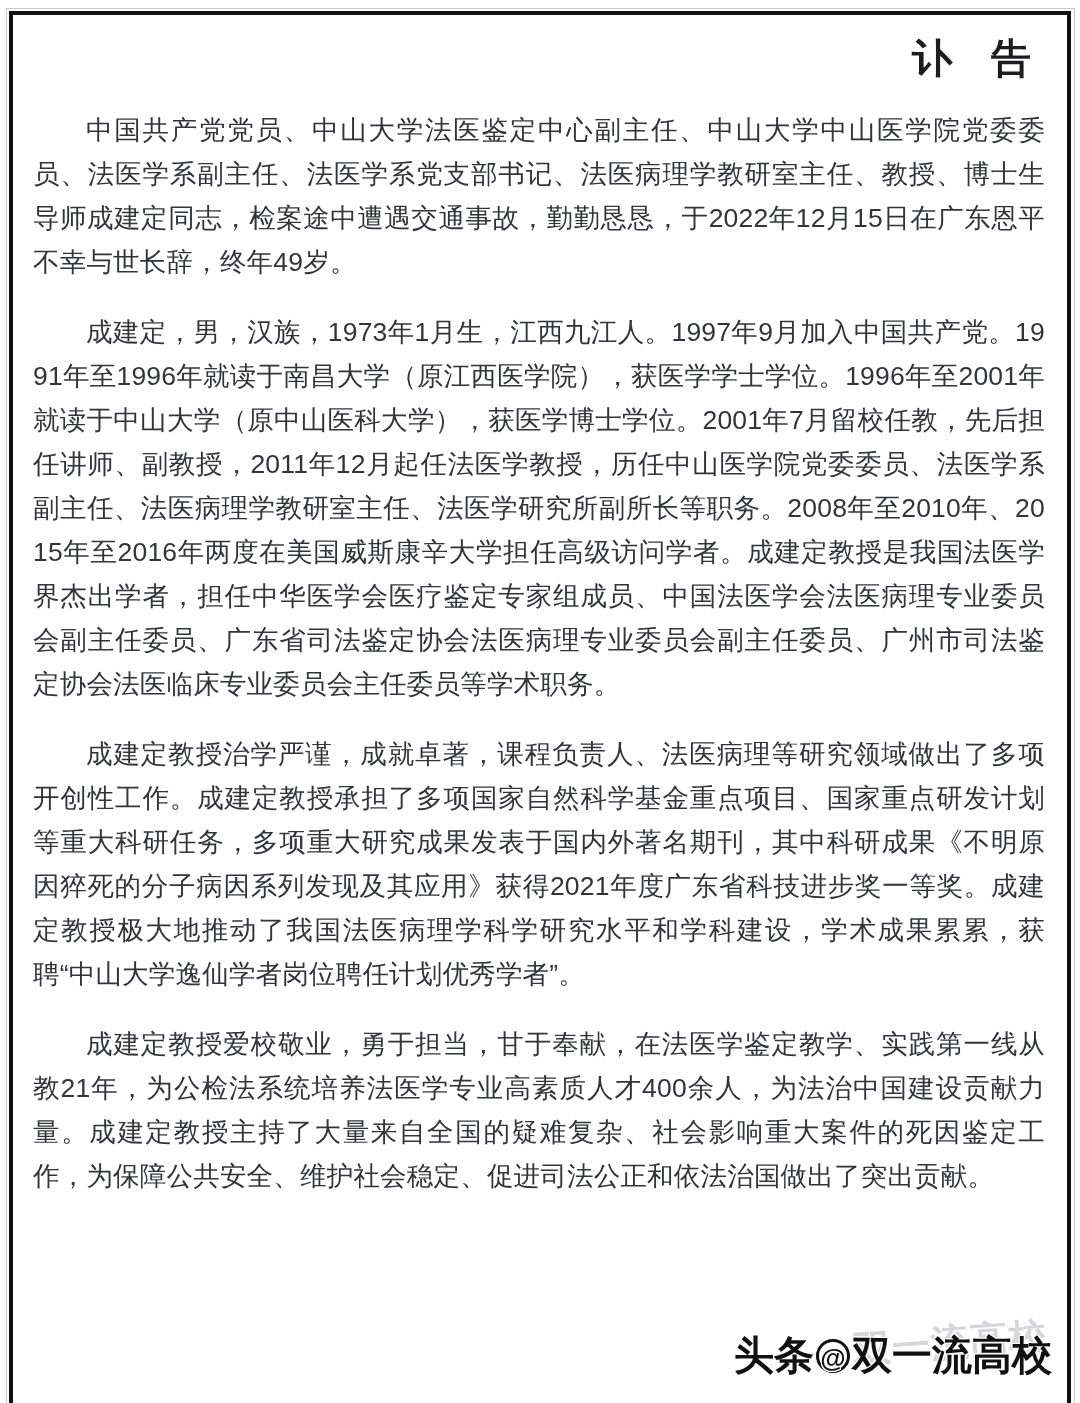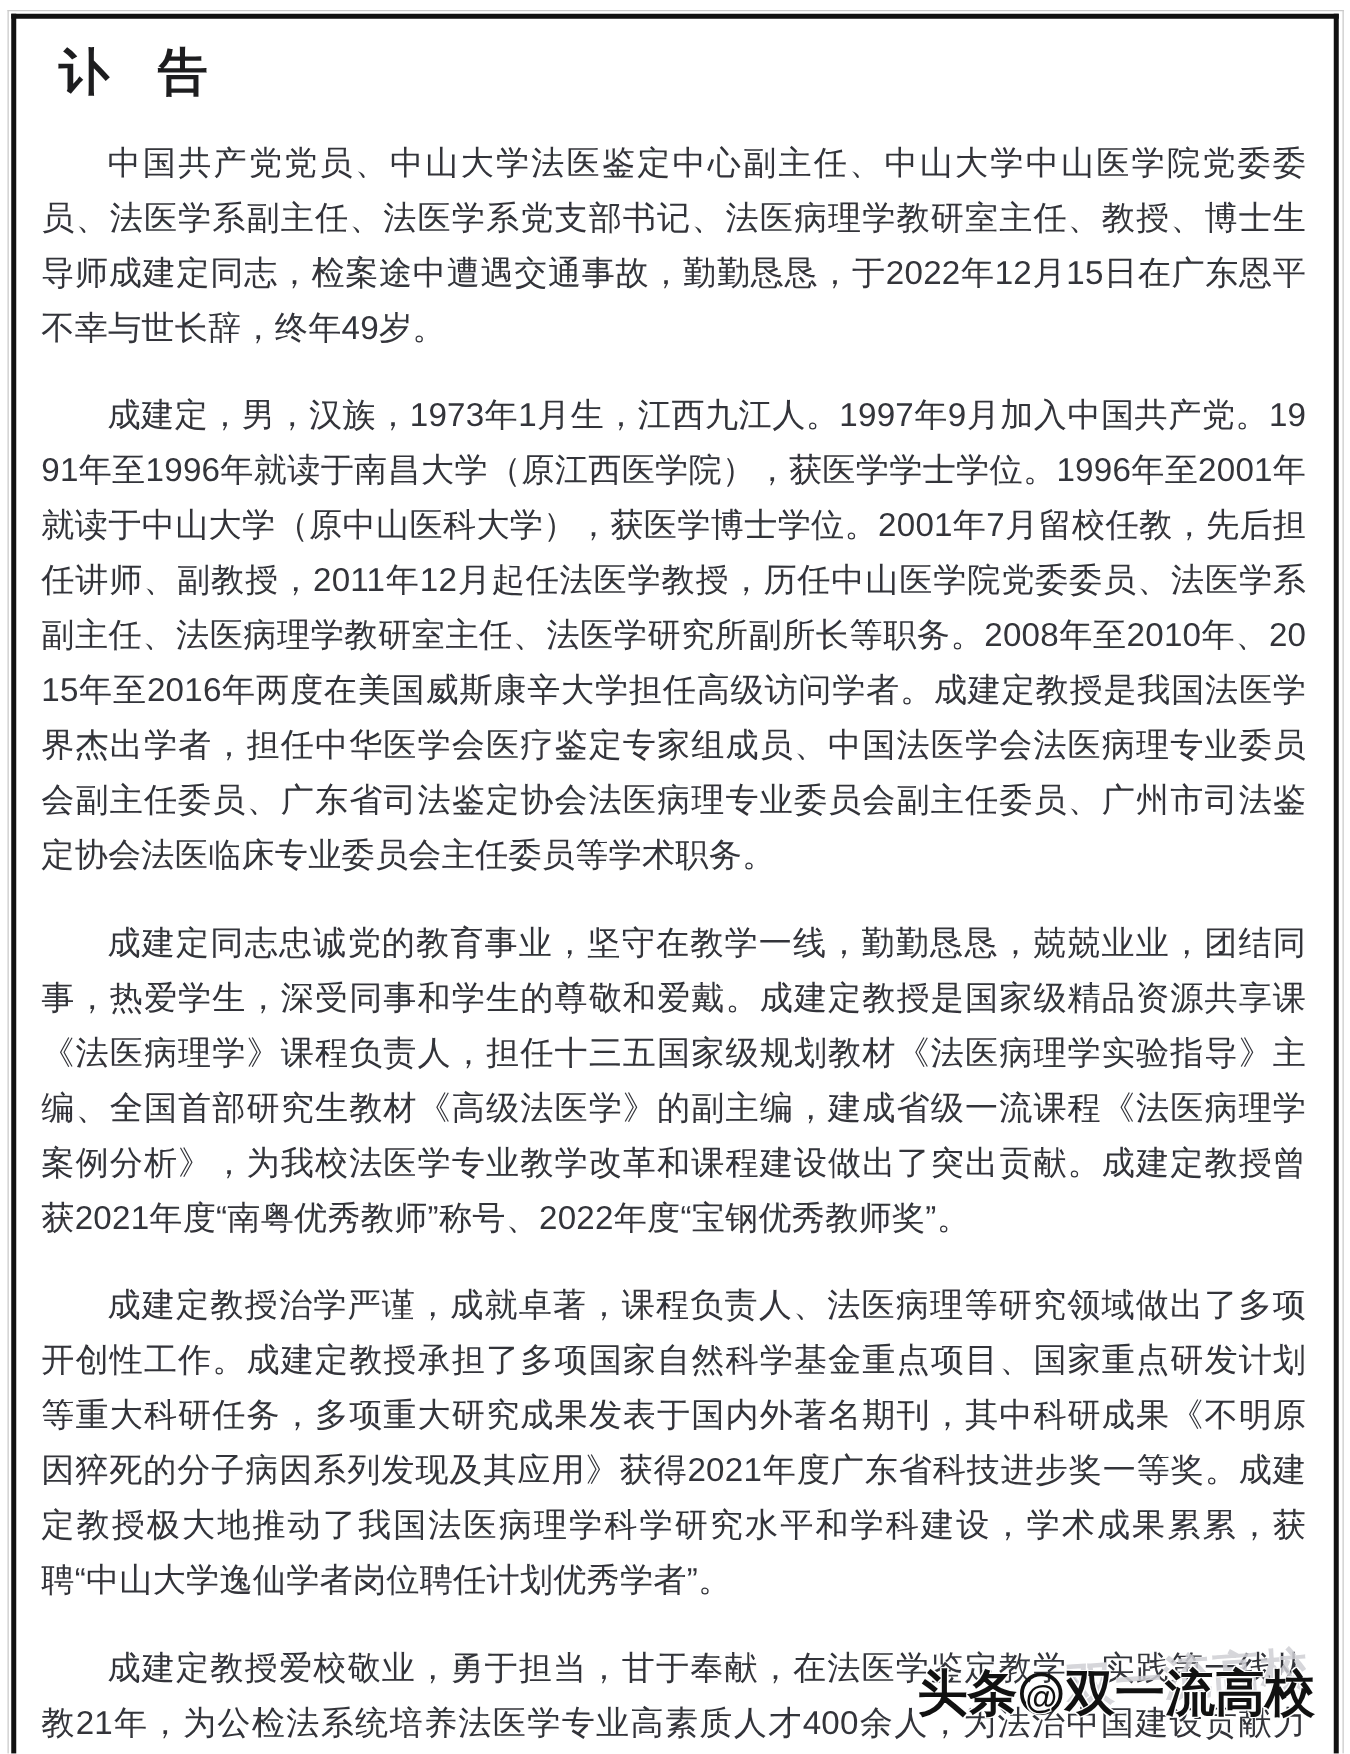--- a/index.html
+++ b/index.html
@@ -57,21 +57,21 @@
     left: 33px;
     top: 0;
     width: 1012px;
     height: 1403px;
     box-sizing: border-box;
   }
 
   .doc-title {
     margin: 0;
     padding-top: 34px;
-    text-align: left;
+    text-align: right;
     font-size: 40px;
     line-height: 48px;
     font-weight: bold;
     color: #1d1d1f;
     letter-spacing: 14px;
     text-indent: 14px;
   }
 
   .body-copy {
     margin-top: 26px;
@@ -153,21 +153,20 @@
   <div class="page-frame-outer"></div>
   <div class="page-frame"></div>
 
   <div class="content">
 
     <h1 class="doc-title">讣  告</h1>
 
     <div class="body-copy">
       <p class="para">中国共产党党员、中山大学法医鉴定中心副主任、中山大学中山医学院党委委员、法医学系副主任、法医学系党支部书记、法医病理学教研室主任、教授、博士生导师成建定同志，检案途中遭遇交通事故，勤勤恳恳，于2022年12月15日在广东恩平不幸与世长辞，终年49岁。</p>
       <p class="para">成建定，男，汉族，1973年1月生，江西九江人。1997年9月加入中国共产党。1991年至1996年就读于南昌大学（原江西医学院），获医学学士学位。1996年至2001年就读于中山大学（原中山医科大学），获医学博士学位。2001年7月留校任教，先后担任讲师、副教授，2011年12月起任法医学教授，历任中山医学院党委委员、法医学系副主任、法医病理学教研室主任、法医学研究所副所长等职务。2008年至2010年、2015年至2016年两度在美国威斯康辛大学担任高级访问学者。成建定教授是我国法医学界杰出学者，担任中华医学会医疗鉴定专家组成员、中国法医学会法医病理专业委员会副主任委员、广东省司法鉴定协会法医病理专业委员会副主任委员、广州市司法鉴定协会法医临床专业委员会主任委员等学术职务。</p>
-      <p class="para">成建定同志忠诚党的教育事业，坚守在教学一线，勤勤恳恳，兢兢业业，团结同事，热爱学生，深受同事和学生的尊敬和爱戴。成建定教授是国家级精品资源共享课《法医病理学》课程负责人，担任十三五国家级规划教材《法医病理学实验指导》主编、全国首部研究生教材《高级法医学》的副主编，建成省级一流课程《法医病理学案例分析》，为我校法医学专业教学改革和课程建设做出了突出贡献。成建定教授曾获2021年度“南粤优秀教师”称号、2022年度“宝钢优秀教师奖”。</p>
       <p class="para">成建定教授治学严谨，成就卓著，课程负责人、法医病理等研究领域做出了多项开创性工作。成建定教授承担了多项国家自然科学基金重点项目、国家重点研发计划等重大科研任务，多项重大研究成果发表于国内外著名期刊，其中科研成果《不明原因猝死的分子病因系列发现及其应用》获得2021年度广东省科技进步奖一等奖。成建定教授极大地推动了我国法医病理学科学研究水平和学科建设，学术成果累累，获聘“中山大学逸仙学者岗位聘任计划优秀学者”。</p>
       <p class="para">成建定教授爱校敬业，勇于担当，甘于奉献，在法医学鉴定教学、实践第一线从教21年，为公检法系统培养法医学专业高素质人才400余人，为法治中国建设贡献力量。成建定教授主持了大量来自全国的疑难复杂、社会影响重大案件的死因鉴定工作，为保障公共安全、维护社会稳定、促进司法公正和依法治国做出了突出贡献。</p>
 
     </div>
 
   </div>
 
   <div class="watermark">
     <div class="watermark-ghost">双一流高校</div>
     <div class="watermark-main">

